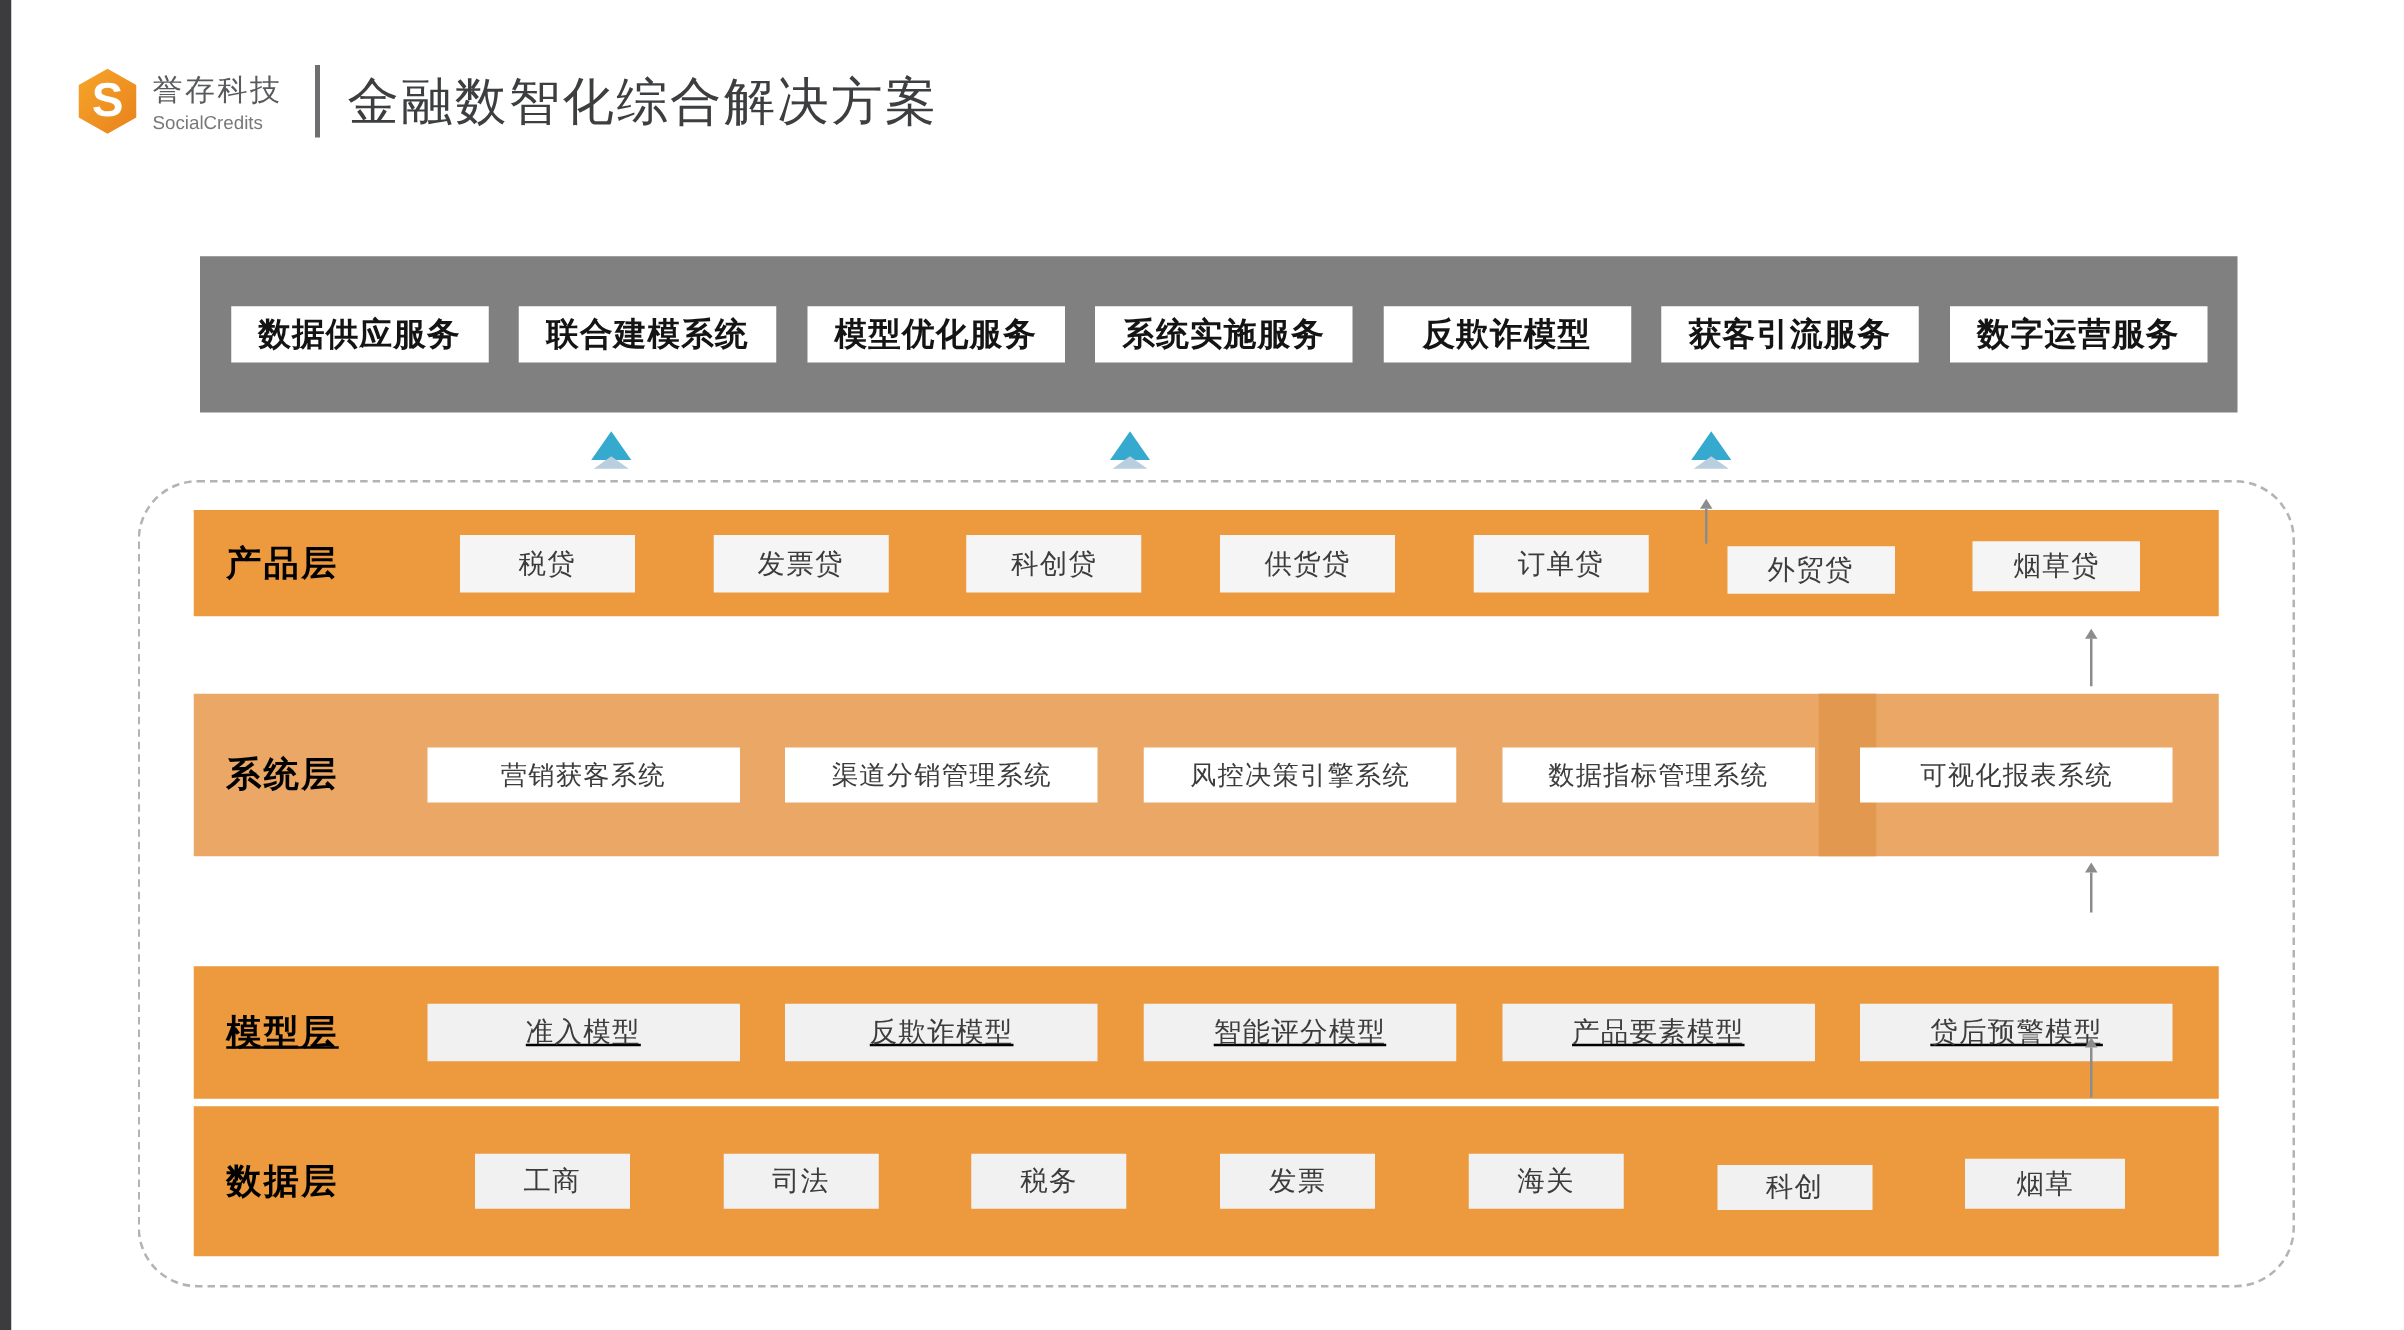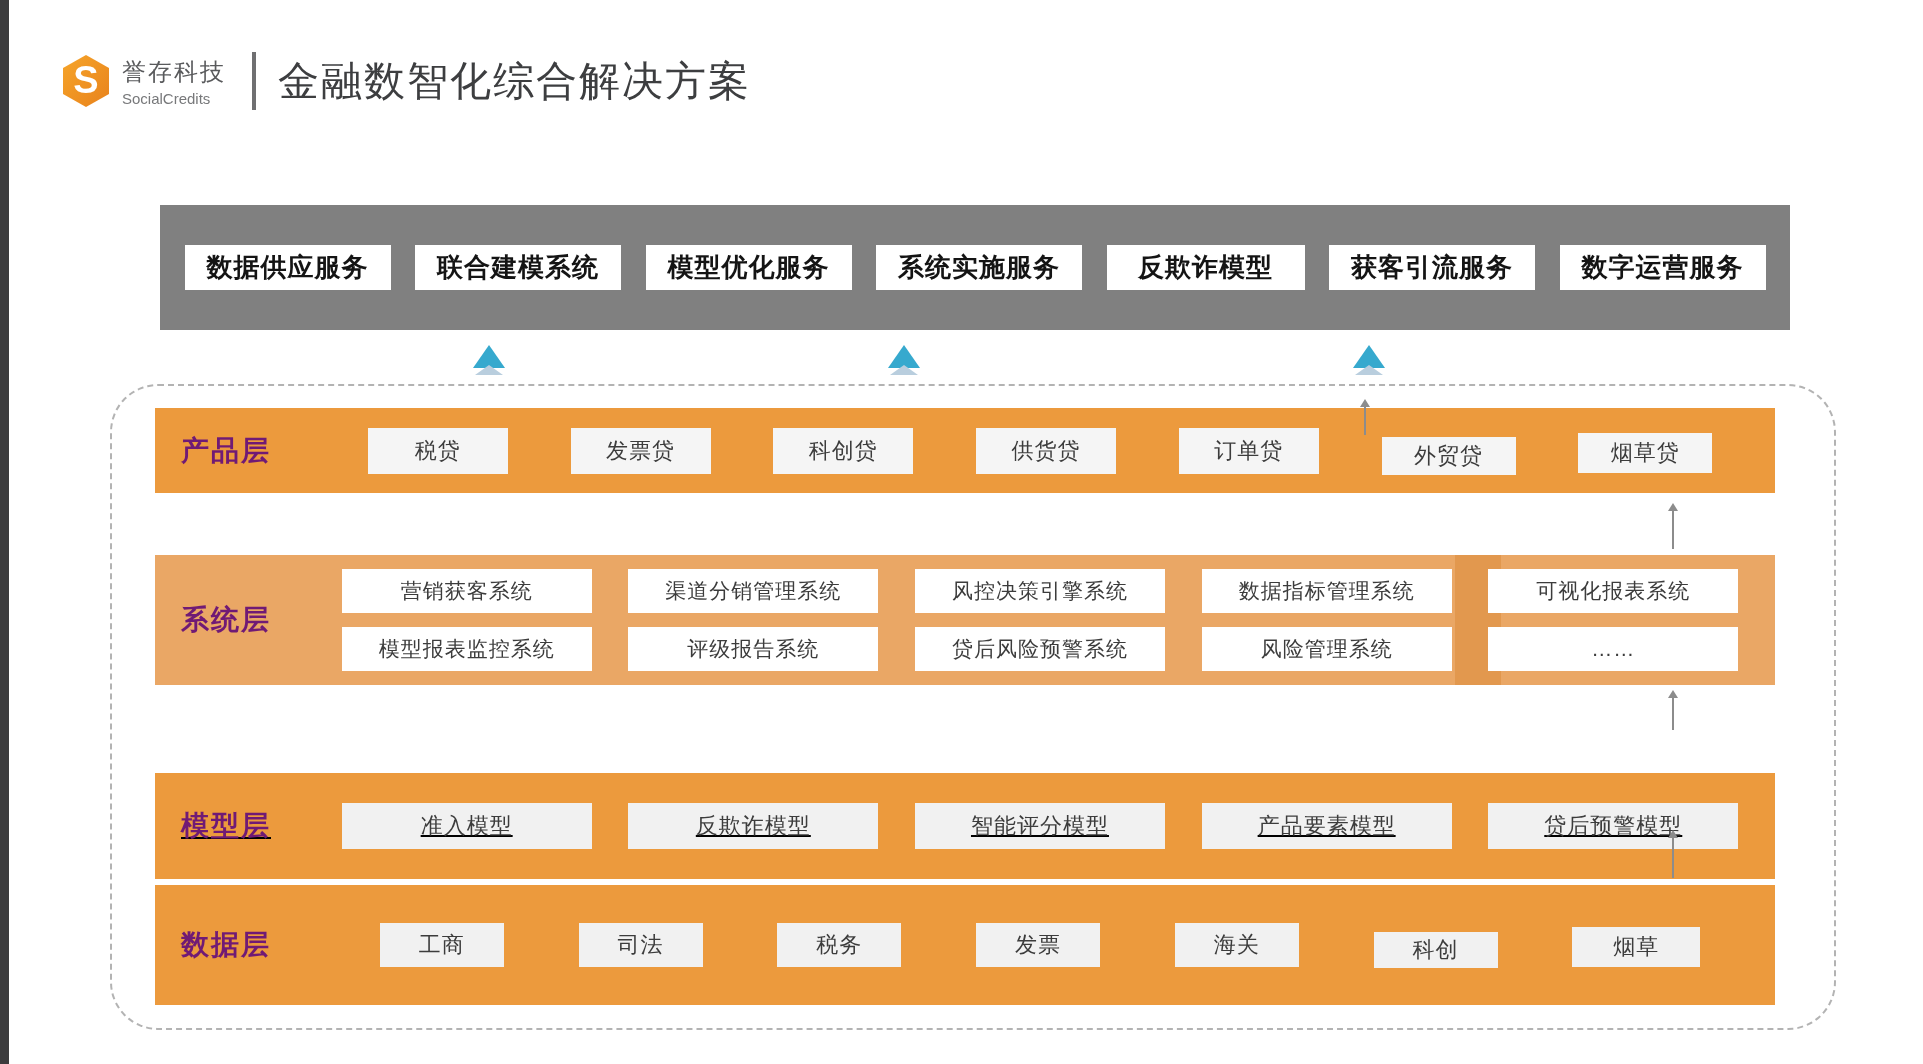--- a/index.html
+++ b/index.html
@@ -32,21 +32,21 @@
     border-bottom:23px solid #36a9ce; }
   .tri-bottom { width:0; height:0; border-left:14px solid transparent; border-right:14px solid transparent;
     border-bottom:10px solid #b9cede; margin-top:-3px; }
 
   
   .dashed-container { position:absolute; left:110px; top:384px; width:1726px; height:646px;
     border:2px dashed #b3b3b3; border-radius:48px; }
 
   
   .band { position:absolute; left:155px; width:1620px; display:flex; align-items:center; }
-  .band-label { flex:0 0 150px; padding-left:26px; color:#701a75; font-size:28px; font-weight:700;
+  .band-label { flex:0 0 150px; padding-left:26px; color:#000000; font-size:28px; font-weight:700;
     letter-spacing:2px; }
   .band-row { flex:1; display:flex; align-items:center; justify-content:space-evenly; height:100%; }
   .band-box { background:#f4f4f4; display:flex; align-items:center; justify-content:center;
     font-size:22px; color:#3c3c3c; letter-spacing:1px; }
 
   .band-product { top:408px; height:85px; background:#ec9a3d; }
   .band-product .band-box { width:140px; height:46px; background:#f5f5f5; }
   .band-product .band-box:nth-child(6) { height:38px; transform:translateY(5px); width:134px; }
   .band-product .band-box:nth-child(7) { height:40px; transform:translateY(2px); width:134px; }
 
@@ -139,27 +139,20 @@
     <div class="system-seam"></div>
     <div class="band-label">系统层</div>
     <div class="system-rows">
       <div class="system-row">
         <div class="band-box">营销获客系统</div>
         <div class="band-box">渠道分销管理系统</div>
         <div class="band-box">风控决策引擎系统</div>
         <div class="band-box">数据指标管理系统</div>
         <div class="band-box">可视化报表系统</div>
       </div>
-      <div class="system-row">
-        <div class="band-box">模型报表监控系统</div>
-        <div class="band-box">评级报告系统</div>
-        <div class="band-box">贷后风险预警系统</div>
-        <div class="band-box">风险管理系统</div>
-        <div class="band-box">……</div>
-      </div>
     </div>
   </div>
 
   <div class="band band-model">
     <div class="band-label">模型层</div>
     <div class="band-row">
       <div class="band-box">准入模型</div>
       <div class="band-box">反欺诈模型</div>
       <div class="band-box">智能评分模型</div>
       <div class="band-box">产品要素模型</div>

